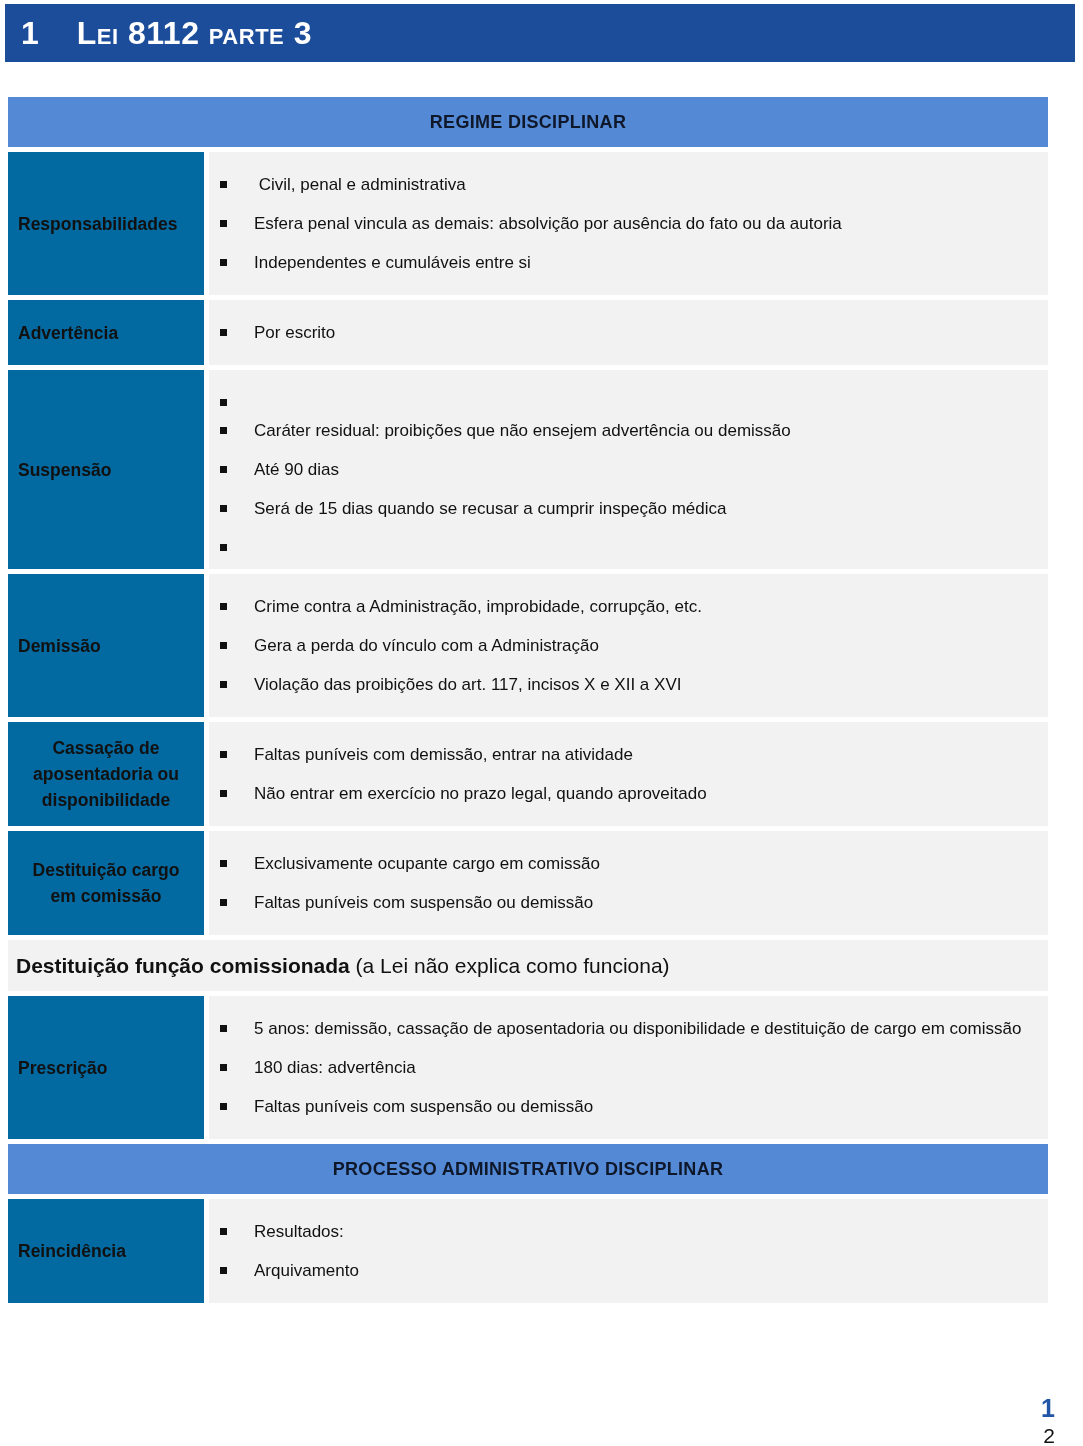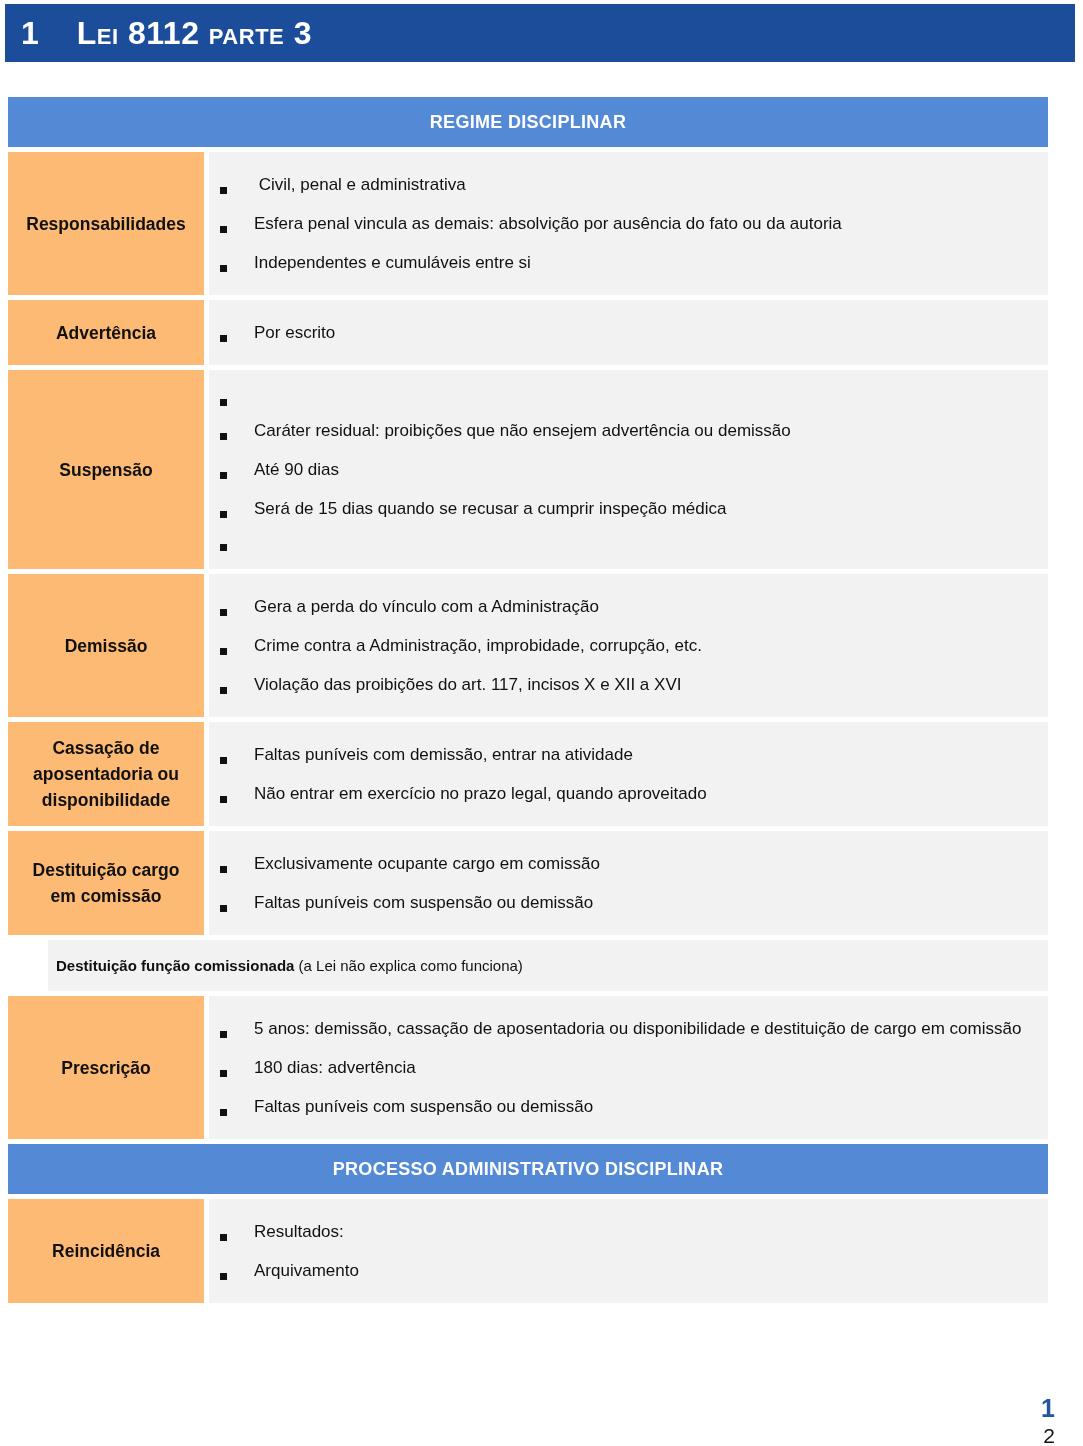--- a/index.html
+++ b/index.html
@@ -22,57 +22,57 @@
   }
   .h-num{font-size:32px;font-weight:bold;margin-right:38px;}
   .h-title{font-size:32px;font-weight:bold;font-variant:small-caps;letter-spacing:.5px;}
 
   
   .table{
     position:absolute;left:8px;top:97px;width:1040px;
     display:flex;flex-direction:column;gap:5px;
   }
   .section-header{
-    background:#548AD5;color:#ffffff;
+    background:#548AD5;color:#0f172a;
     font-weight:bold;font-size:18px;letter-spacing:.3px;
     height:50px;display:flex;align-items:center;justify-content:center;
   }
   .row{display:flex;gap:5px;}
   .label-cell{
     flex:0 0 196px;width:196px;box-sizing:border-box;
-    background:#fdba74;
-    display:flex;align-items:center;justify-content:center;
+    background:#0369a1;
+    display:flex;align-items:center;
     text-align:center;
     font-weight:bold;font-size:17.5px;line-height:26px;
     padding:6px 10px;
   }
   .content-cell{
     flex:1;box-sizing:border-box;
     background:#F2F2F2;
     display:flex;flex-direction:column;justify-content:center;
     padding:13px 20px 13px 11px;
   }
   .bullets{list-style:none;margin:0;padding:0;display:flex;flex-direction:column;}
   .bullet{
-    display:flex;align-items:center;
+    display:flex;align-items:flex-start;
     margin:5px 0;
     font-size:17px;line-height:29px;
   }
   .bullet-marker{
     flex:0 0 7px;width:7px;height:7px;
     background:#111111;
     margin-top:11px;
   }
   .bullet-text{margin-left:27px;white-space:pre-wrap;}
   .note-row{
     background:#F2F2F2;
     min-height:51px;box-sizing:border-box;
     display:flex;align-items:center;
     padding:4px 10px 4px 8px;
-    font-size:15px;line-height:26px;margin-left:40px;
+    font-size:21px;line-height:26px;
   }
   .note-bold{font-weight:bold;}
   .note-regular{white-space:pre-wrap;}
 
   
   .footnote-num{
     position:absolute;right:28px;top:1394px;
     color:#2155A5;font-size:25px;font-weight:bold;
   }
   .page-num{
@@ -154,25 +154,25 @@
         </div>
       </div>
       <div class="row">
         <div class="label-cell">
           <span>Demissão</span>
         </div>
         <div class="content-cell">
           <ul class="bullets">
             <li class="bullet">
               <span class="bullet-marker"></span>
+              <span class="bullet-text">Crime contra a Administração, improbidade, corrupção, etc.</span>
+            </li>
+            <li class="bullet">
+              <span class="bullet-marker"></span>
               <span class="bullet-text">Gera a perda do vínculo com a Administração</span>
-            </li>
-            <li class="bullet">
-              <span class="bullet-marker"></span>
-              <span class="bullet-text">Crime contra a Administração, improbidade, corrupção, etc.</span>
             </li>
             <li class="bullet">
               <span class="bullet-marker"></span>
               <span class="bullet-text">Violação das proibições do art. 117, incisos X e XII a XVI</span>
             </li>
           </ul>
         </div>
       </div>
       <div class="row">
         <div class="label-cell">

